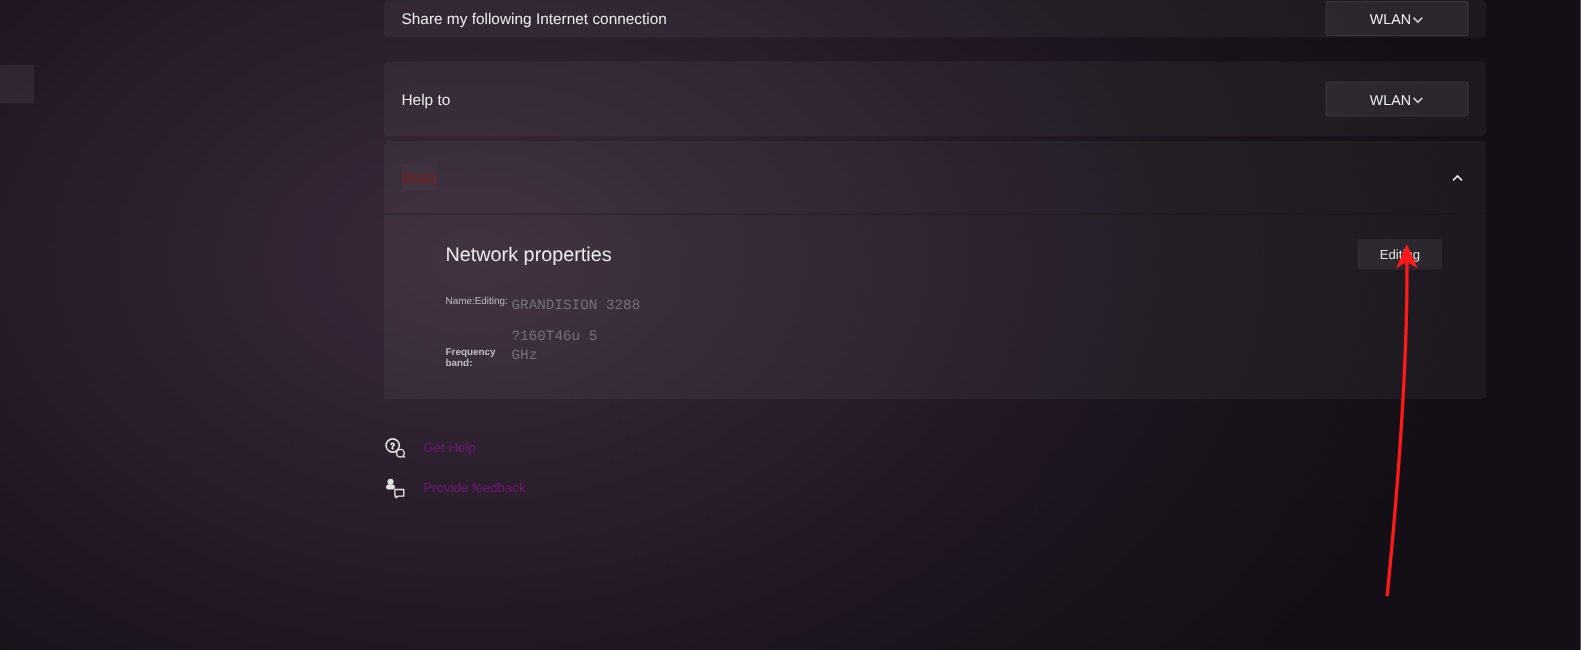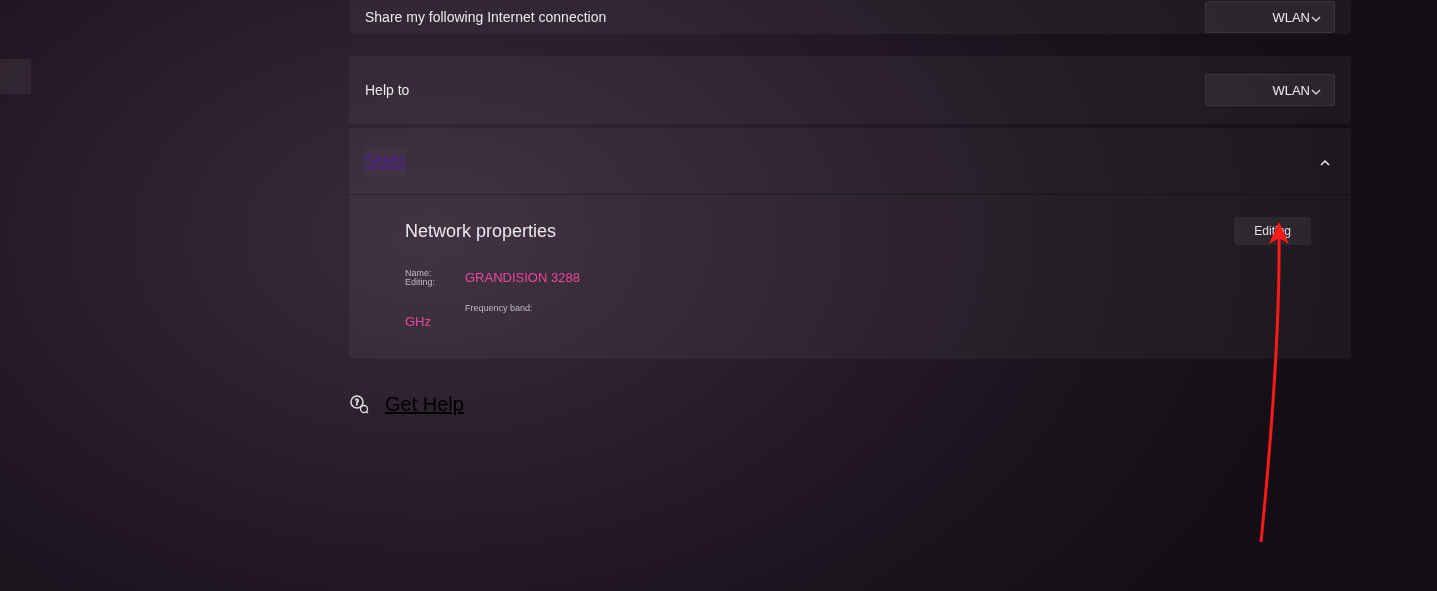--- a/index.html
+++ b/index.html
@@ -58,21 +58,21 @@
   .card2 .card-row { height: 68px; }
 
   .row-label {
     font-size: 14px;
     color: #eaeaea;
   }
 
   .dropdown {
     display: flex;
     align-items: center;
-    justify-content: flex-end;
+    justify-content: center;
     background: rgba(255,255,255,0.06);
     border: 1px solid rgba(255,255,255,0.07);
     border-radius: 3px;
     height: 32px;
     width: 130px;
     padding: 0 12px;
     cursor: pointer;
   }
   .dropdown span.value {
     font-size: 13px;
@@ -95,26 +95,25 @@
   .stats-header {
     display: flex;
     align-items: center;
     justify-content: space-between;
     height: 67px;
     padding: 0 20px 0 16px;
     border-bottom: 1px solid rgba(0,0,0,0.3);
     cursor: pointer;
   }
   .stats-title {
-    font-size: 18px;
-    color: #4c1d95;
+    font-size: 14px;
+    color: #7f1d1d;
     background: rgba(255,255,255,0.025);
     padding: 4px 0px;
     border-radius: 2px;
-    text-decoration: underline;
   }
   .stats-header .chev svg { stroke: #eee; }
 
   .stats-body {
     padding: 22px 40px 28px 56px;
     position: relative;
   }
 
   .np-header {
     display: flex;
@@ -143,24 +142,25 @@
     row-gap: 0;
     align-items: start;
   }
   .plabel {
     font-size: 9px;
     color: #bdbdc0;
     line-height: 1.05;
   }
   .pvalue {
     font-size: 13px;
-    color: #ec4899;
+    color: #737373;
     line-height: 1.35;
-  }
-  .plabelgrp { display:flex; flex-direction:column; }
+    font-family: Liberation Mono, monospace;
+  }
+  .plabelgrp { display:flex; }
   .pvalgrp   { display:flex; flex-direction:column; }
 
   .footer-links {
     margin-top: 34px;
     display: flex;
     flex-direction: column;
     gap: 16px;
   }
   .footer-link {
     display: flex;
@@ -170,23 +170,22 @@
   }
   .footer-link .icon {
     width: 20px;
     height: 20px;
     display: inline-flex;
     align-items: center;
     justify-content: center;
   }
   .footer-link .icon svg { stroke: #e0e0e0; fill: #e0e0e0; }
   .footer-link .txt {
-    font-size: 20px;
-    color: #000000;
-    text-decoration: underline;
+    font-size: 12px;
+    color: #701a75;
   }
 
   
   .annot-arrow {
     position: absolute;
     left: 1255px;
     top: 222px;
     width: 60px;
     height: 320px;
     pointer-events: none;
@@ -247,22 +246,25 @@
       <div class="props">
         <div class="plabelgrp">
           <span class="plabel">Name:</span>
           <span class="plabel">Editing:</span>
         </div>
         <div class="pvalgrp">
           <span class="pvalue">GRANDISION 3288</span>
         </div>
 
         <div class="plabelgrp"></div>
-
-        <div class="plabelgrp" style="margin-top:16px;">
+        <div class="pvalgrp" style="margin-top:10px;">
+          <span class="pvalue">?160T46u 5</span>
+        </div>
+
+        <div class="plabelgrp" style="margin-top:2px;font-weight:bold;">
           <span class="plabel">Frequency band:</span>
         </div>
         <div class="pvalgrp">
           <span class="pvalue">GHz</span>
         </div>
       </div>
     </div>
   </div>
 
   <div class="footer-links">
@@ -270,20 +272,30 @@
       <span class="icon">
         <svg viewBox="0 0 20 20" width="20" height="20">
           <circle cx="8" cy="8" r="6" fill="none" stroke="#e0e0e0" stroke-width="1.5"></circle>
           <text x="8" y="11" font-size="8" text-anchor="middle" fill="#e0e0e0" font-family="Segoe UI">?</text>
           <circle cx="15" cy="15" r="3.5" fill="none" stroke="#e0e0e0" stroke-width="1.3"></circle>
           <line x1="17.2" y1="17.2" x2="19" y2="19" stroke="#e0e0e0" stroke-width="1.3"></line>
         </svg>
       </span>
       <span class="txt">Get Help</span>
     </div>
+    <div class="footer-link">
+      <span class="icon">
+        <svg viewBox="0 0 20 20" width="20" height="20">
+          <circle cx="6" cy="5" r="2.3" fill="#e0e0e0"></circle>
+          <rect x="2.5" y="8" width="7" height="3.5" rx="1.5" fill="#e0e0e0"></rect>
+          <path d="M10 12 L18 12 L18 18 L13 18 L11 20 L11 18 L10 18 Z" fill="none" stroke="#e0e0e0" stroke-width="1.3"></path>
+        </svg>
+      </span>
+      <span class="txt">Provide feedback</span>
+    </div>
   </div>
 
 </div>
 
 <div class="annot-arrow">
   <svg viewBox="0 0 60 320">
     <defs></defs>
     <path d="M 6 320 Q 25 130 24 16" stroke="#ff1a1a" stroke-width="3" fill="none"></path>
     <polygon points="24,0 14,22 24,16 34,22" fill="#ff1a1a"></polygon>
   </svg>

